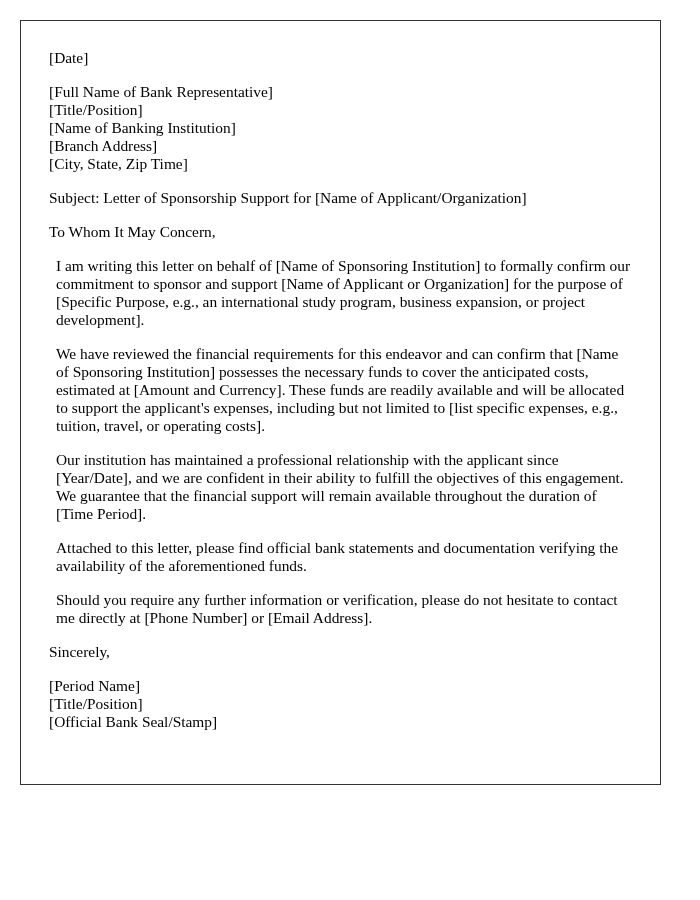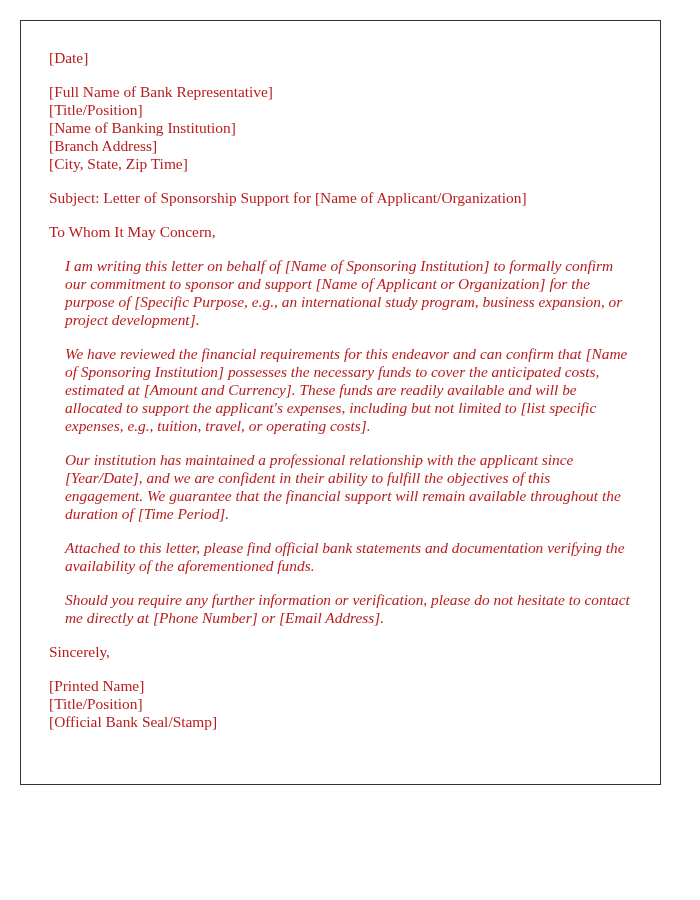--- a/index.html
+++ b/index.html
@@ -18,32 +18,31 @@
       left: 20px;
       top: 20px;
       width: 641px;
       height: 765px;
       box-sizing: border-box;
       border: 1px solid #333333;
       padding: 28px 28px 0 28px;
       font-family: "Liberation Serif", "DejaVu Serif", serif;
       font-size: 15.4px;
       line-height: 18px;
-      color: #b91c1c;
+      color: #000000;
     }
     .block {
       margin: 0 0 16px 0;
     }
     .line {
       display: block;
       white-space: nowrap;
     }
     p {
-      margin: 0 0 16px 16px;
-      font-style: italic;
+      margin: 0 0 16px 7px;
     }
   </style>
 </head>
 <body>
 
 <div class="letter">
 
   <div class="block">
     <span class="line">[Date]</span>
   </div>
@@ -68,18 +67,18 @@
   <p>We have reviewed the financial requirements for this endeavor and can confirm that [Name of Sponsoring Institution] possesses the necessary funds to cover the anticipated costs, estimated at [Amount and Currency]. These funds are readily available and will be allocated to support the applicant's expenses, including but not limited to [list specific expenses, e.g., tuition, travel, or operating costs].</p>
   <p>Our institution has maintained a professional relationship with the applicant since [Year/Date], and we are confident in their ability to fulfill the objectives of this engagement. We guarantee that the financial support will remain available throughout the duration of [Time Period].</p>
   <p>Attached to this letter, please find official bank statements and documentation verifying the availability of the aforementioned funds.</p>
   <p>Should you require any further information or verification, please do not hesitate to contact me directly at [Phone Number] or [Email Address].</p>
 
   <div class="block">
     <span class="line">Sincerely,</span>
   </div>
 
   <div class="block">
-    <span class="line">[Printed Name]</span>
+    <span class="line">[Period Name]</span>
     <span class="line">[Title/Position]</span>
     <span class="line">[Official Bank Seal/Stamp]</span>
   </div>
 
 </div>
 
 </body></html>

